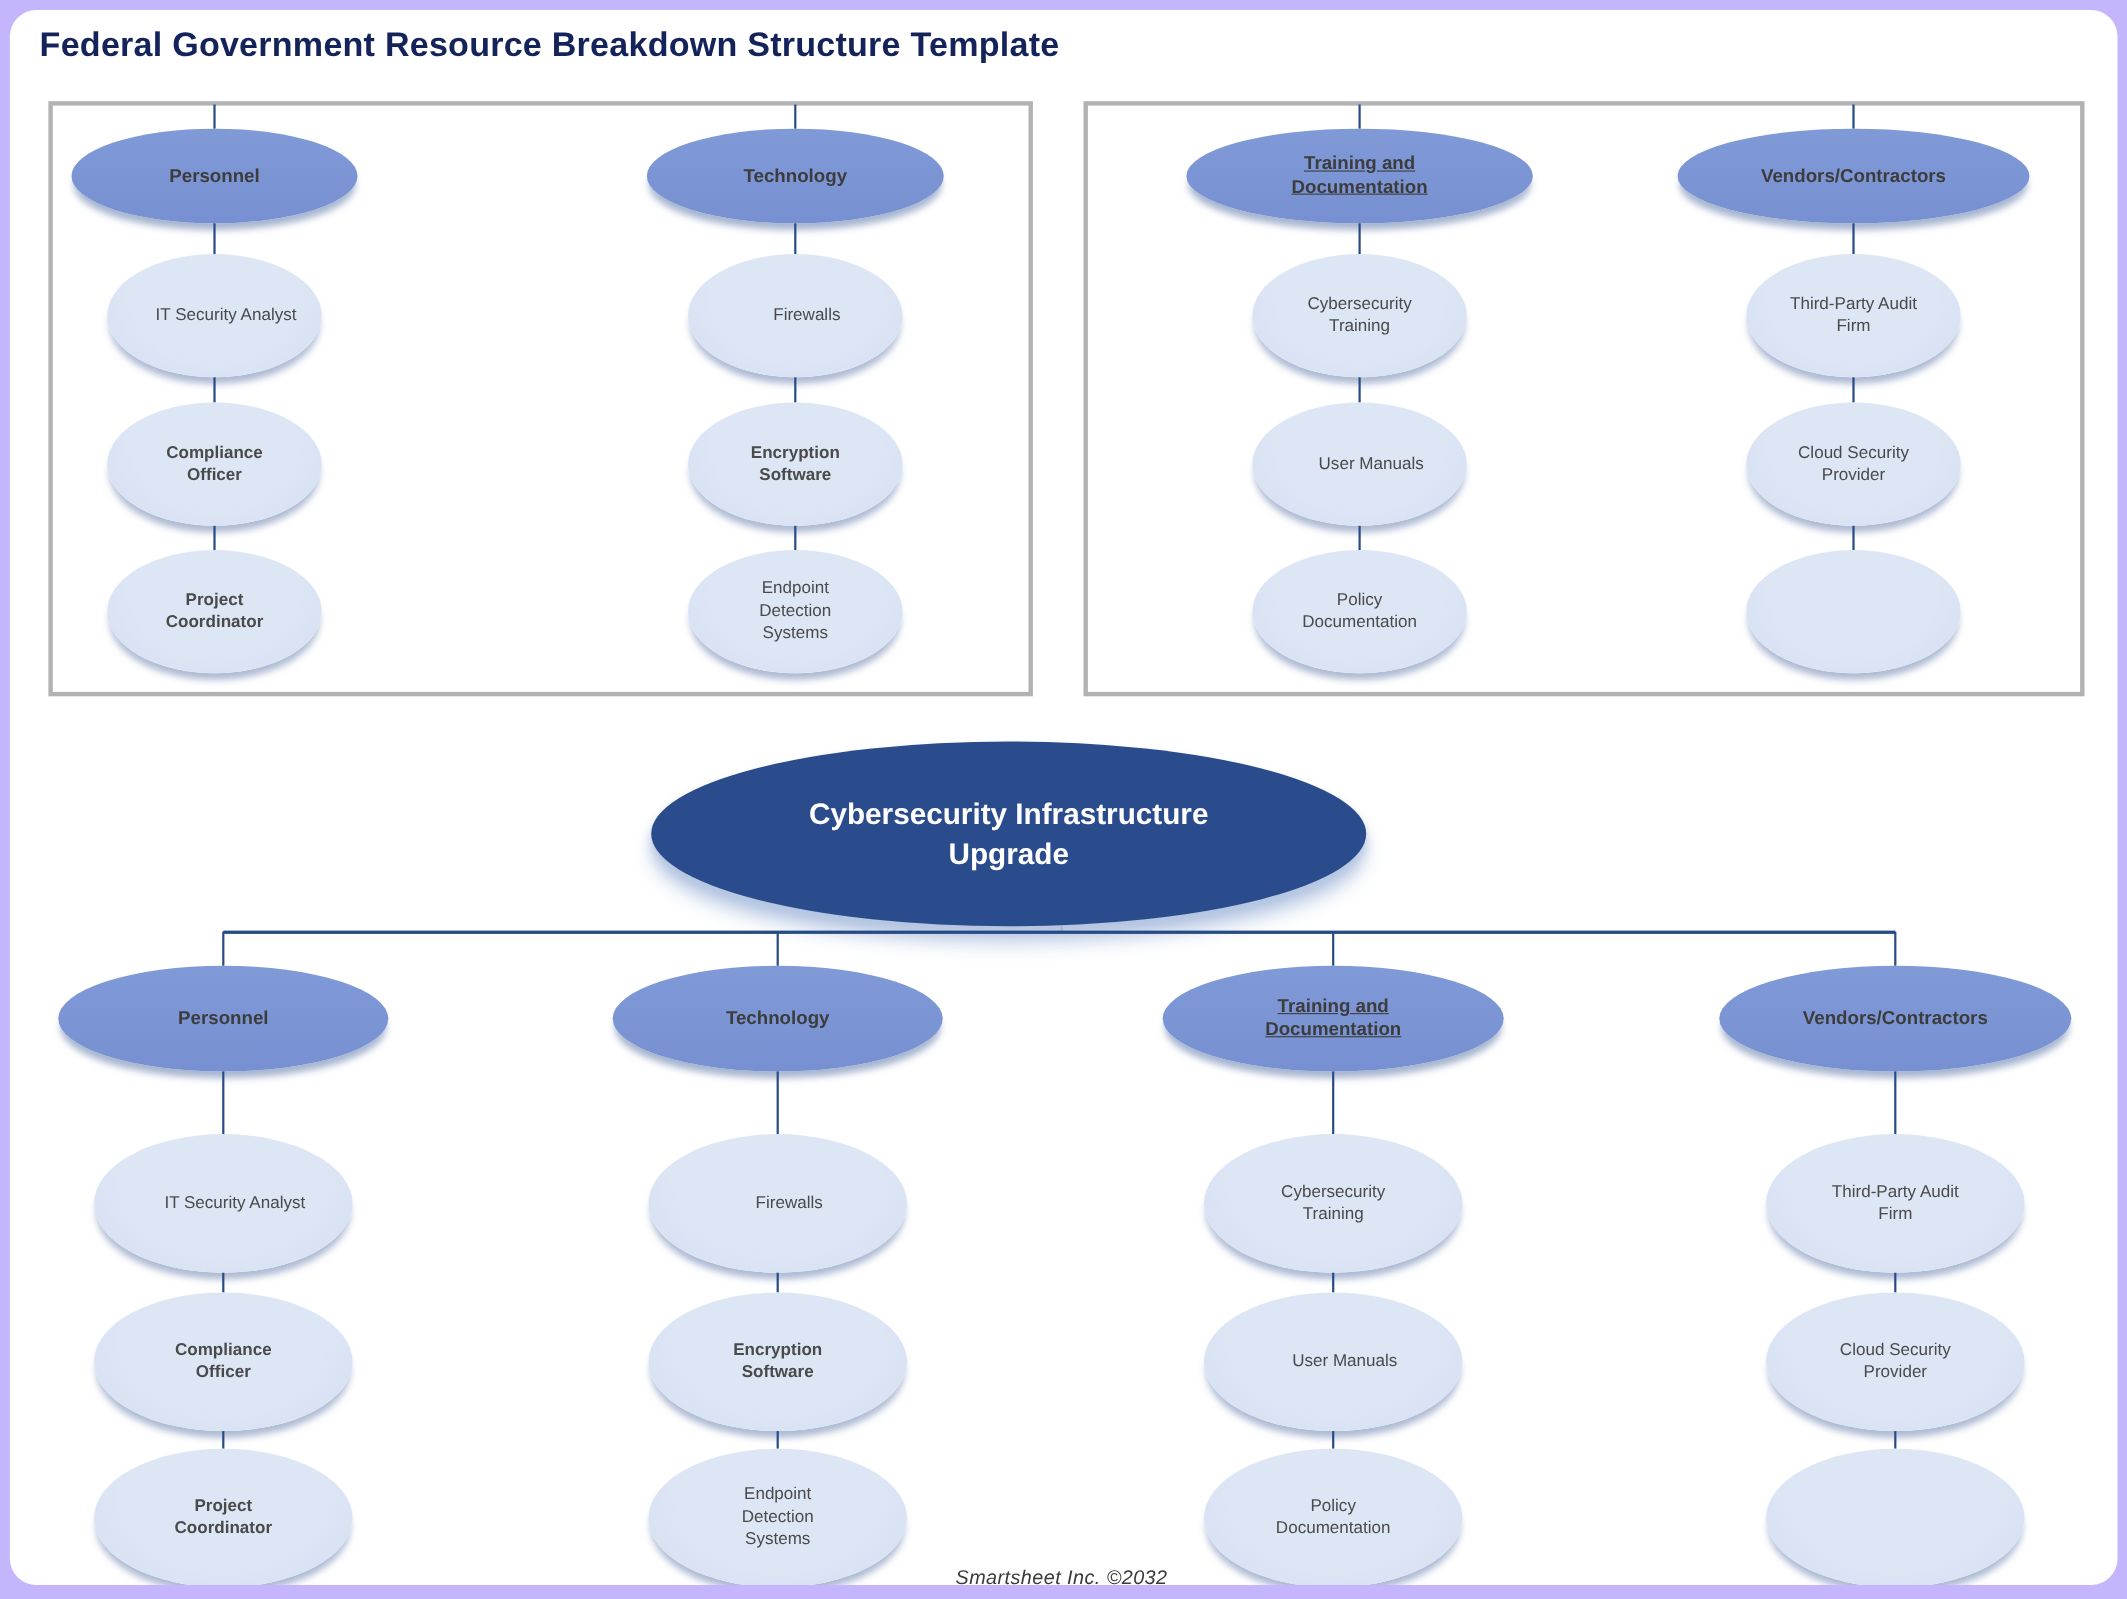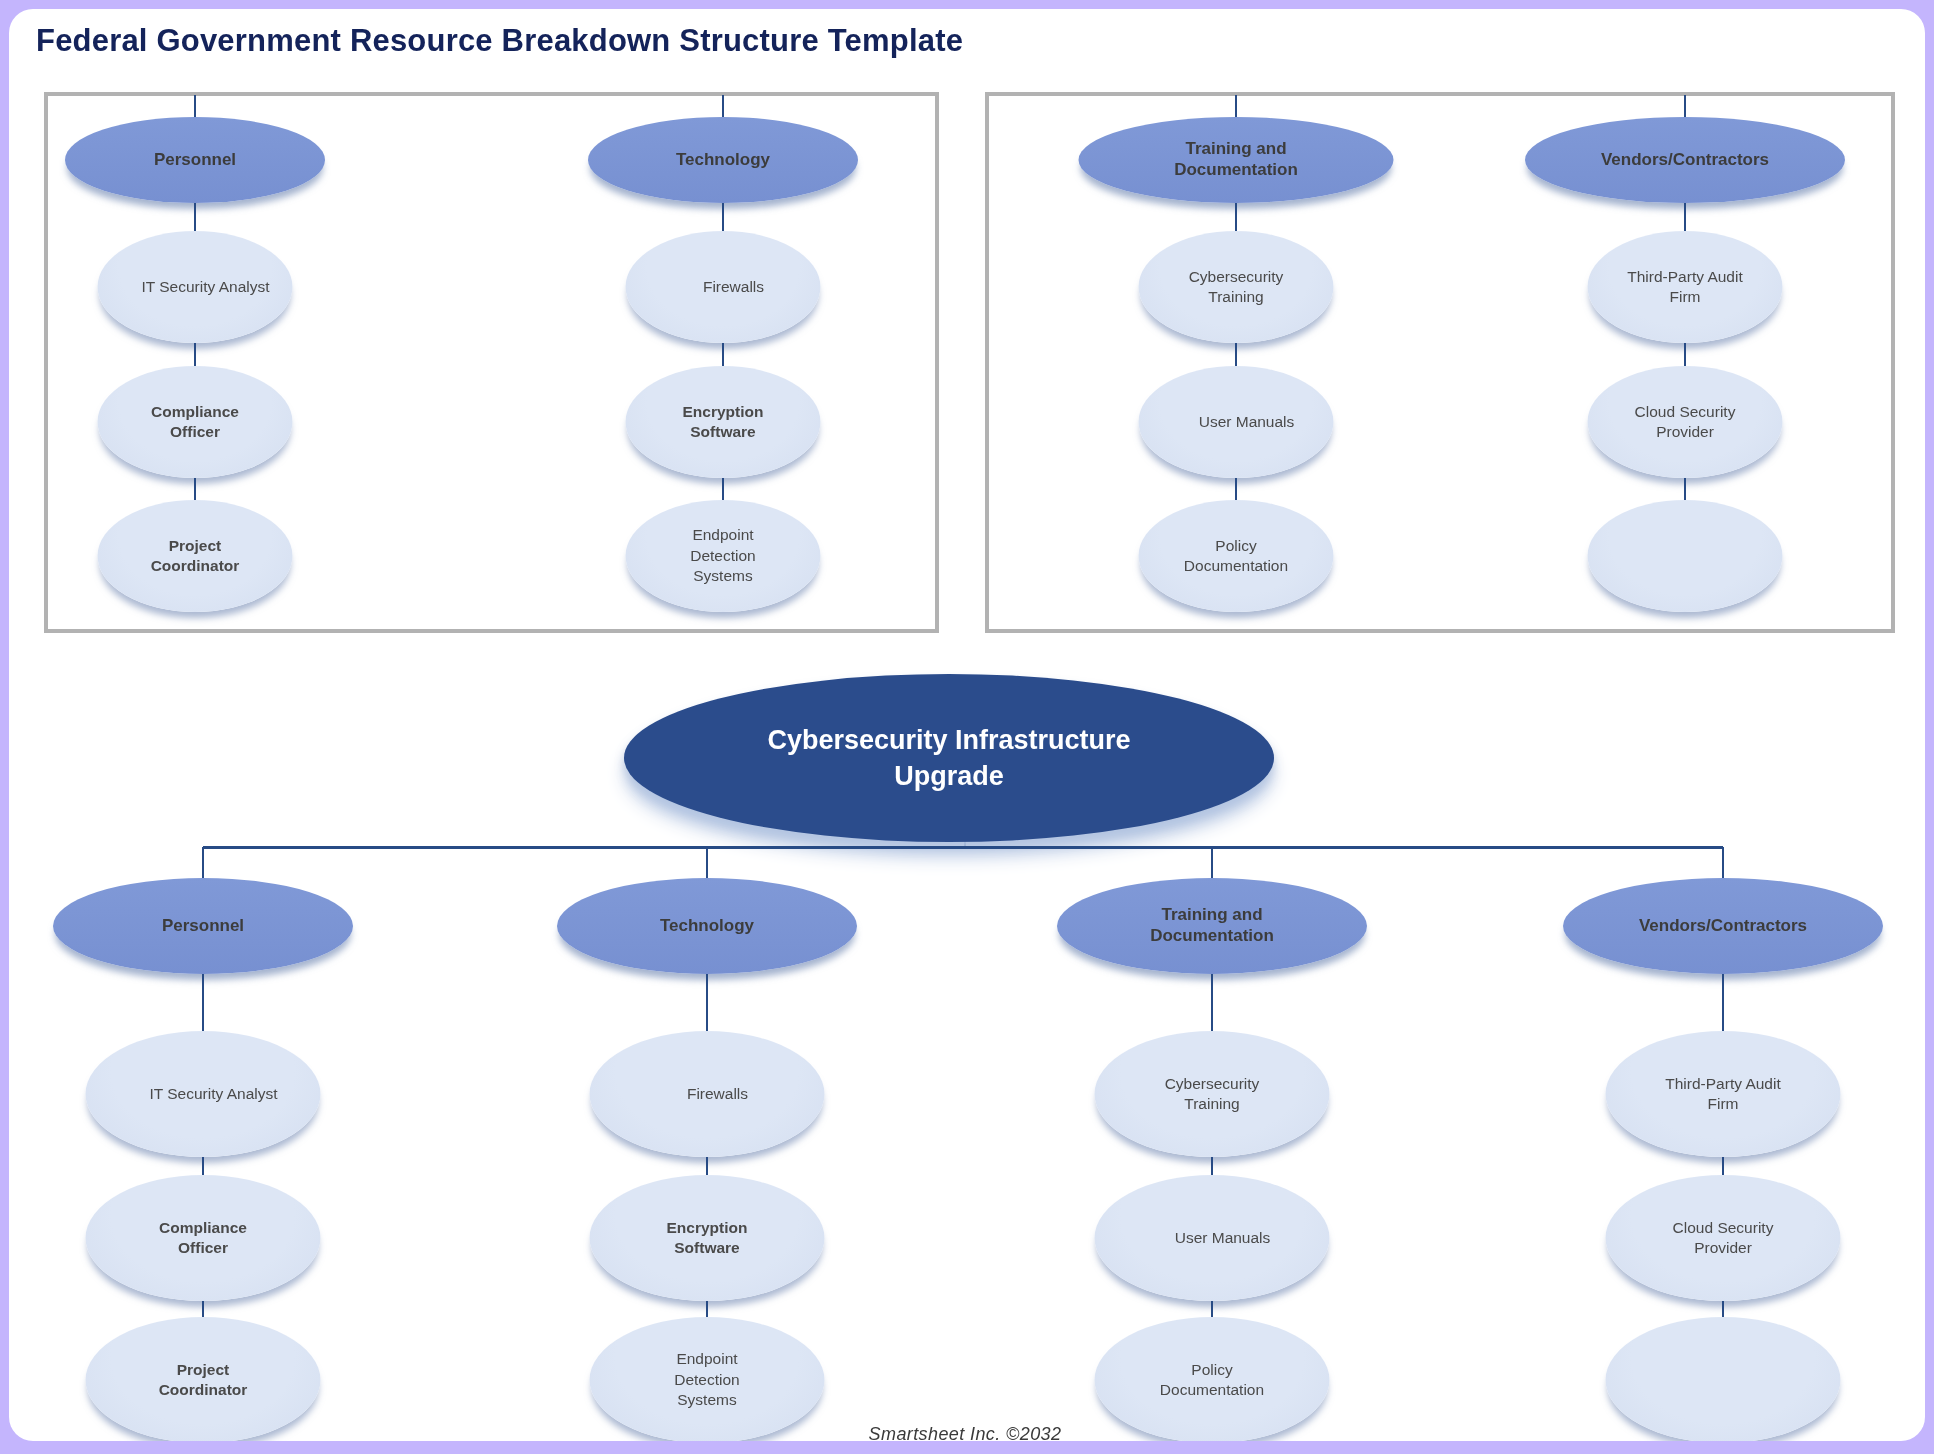--- a/index.html
+++ b/index.html
@@ -21,21 +21,21 @@
          box-shadow:0 8px 7px -2px rgba(104,128,173,.55);}
   .child span{font-size:15.5px;line-height:1.32;color:#4a4a4a;}
   .rootnode{background:#2b4c8c;box-shadow:0 16px 18px -2px rgba(178,196,226,.95),0 6px 8px rgba(140,162,200,.5);}
   .rootnode span{font-size:27px;line-height:1.35;font-weight:bold;color:#ffffff;}
   .vline{position:absolute;width:2px;background:#274b85;transform:translateX(-50%);}
   .hline{position:absolute;height:3px;background:#274b85;}
   .w90{max-width:90px;display:inline-block;}
   .w110{max-width:110px;display:inline-block;font-weight:bold;}
   .w120{max-width:120px;display:inline-block;}
   .w135{max-width:135px;display:inline-block;}
-  .w150{max-width:150px;display:inline-block;}
+  .w150{max-width:150px;display:inline-block;text-decoration:underline;}
   .w170{max-width:170px;display:inline-block;margin-left:21px;}
   .w430{max-width:430px;display:inline-block;}
   .footer{position:absolute;left:956px;top:1415px;transform:translateX(-50%);
           font-size:18px;font-style:italic;color:#3a3a3a;letter-spacing:.4px;}
 </style>
 </head>
 <body>
 
 <div class="canvas">
  <div class="page">
@@ -107,21 +107,21 @@
   <div class="vline" style="left:1676px;top:334px;height:23px"></div>
   <div class="node child" style="left:1676px;top:357px;width:195px;height:112px">
     <span class="w120">Cloud Security Provider</span>
       </div>
   <div class="vline" style="left:1676px;top:469px;height:22px"></div>
   <div class="node child" style="left:1676px;top:491px;width:195px;height:112px">
     <span class="w120"></span>
       </div>
 
   <div class="vline" style="left:956px;top:820px;height:18px"></div>
-  <div class="node rootnode" style="left:940px;top:665px;width:650px;height:168px">
+  <div class="node rootnode" style="left:908px;top:665px;width:650px;height:168px">
     <span class="w430">Cybersecurity Infrastructure Upgrade</span>
       </div>
   <div class="hline" style="left:194px;top:837px;width:1520px"></div>
   <div class="vline" style="left:194px;top:838px;height:31px"></div>
   <div class="vline" style="left:698px;top:838px;height:31px"></div>
   <div class="vline" style="left:1203px;top:838px;height:31px"></div>
   <div class="vline" style="left:1714px;top:838px;height:31px"></div>
 
   <div class="node cat" style="left:194px;top:869px;width:300px;height:96px">
     <span>Personnel</span>

